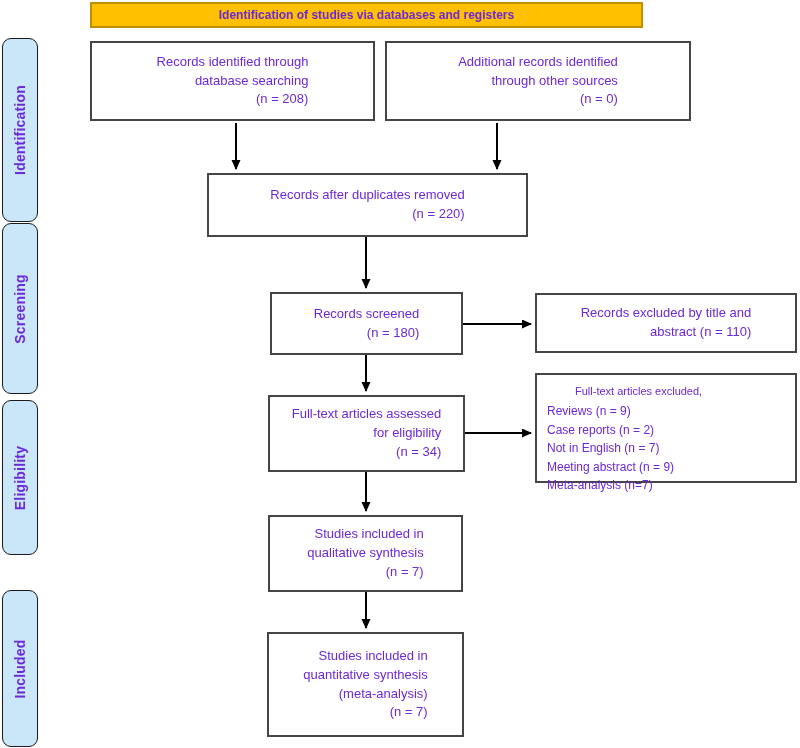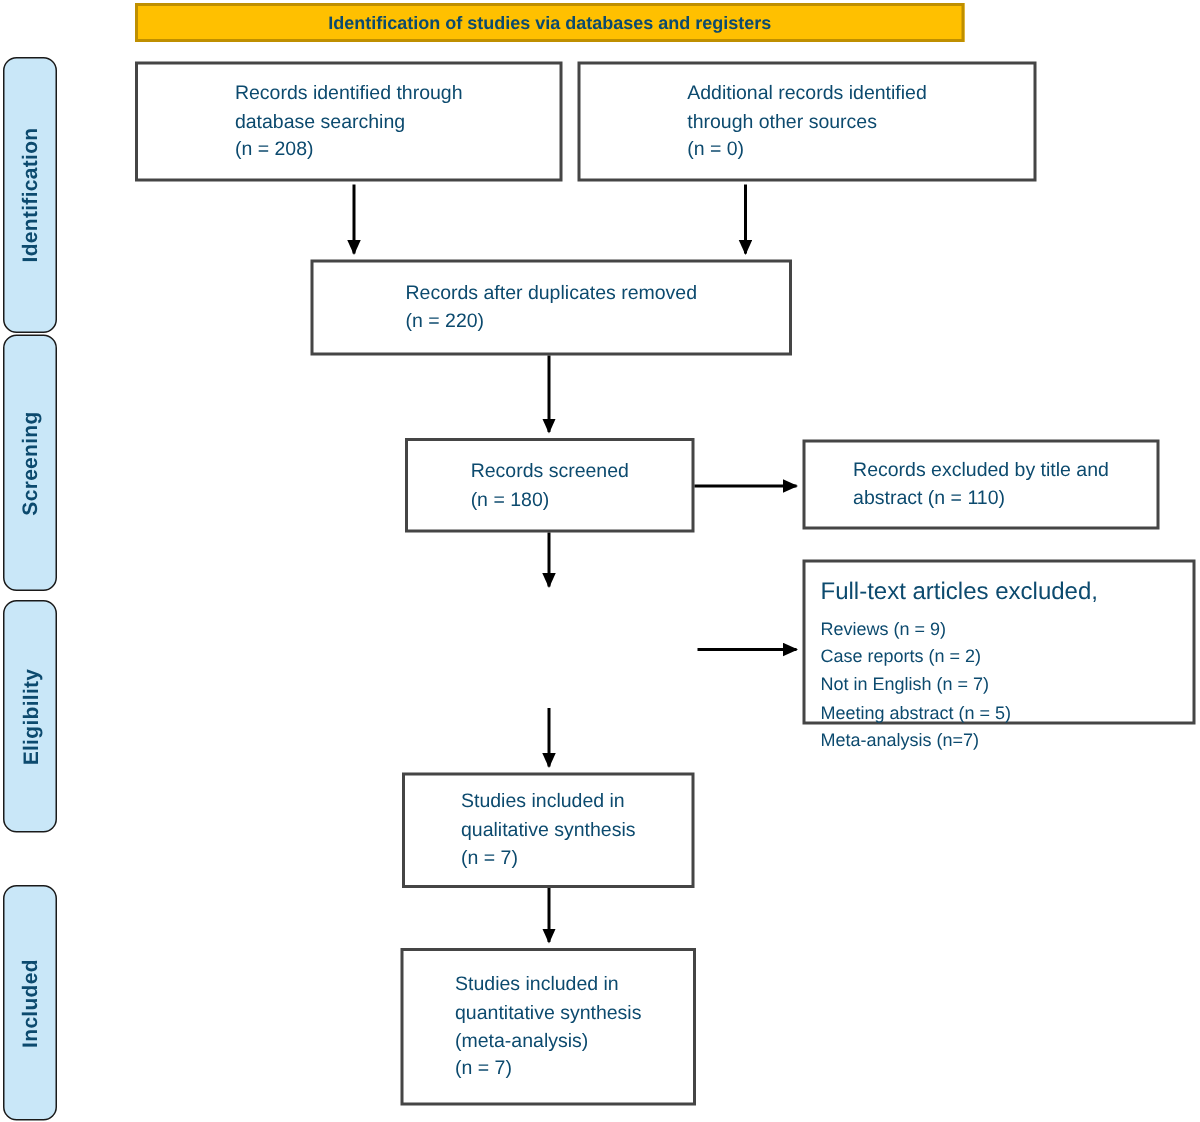--- a/index.html
+++ b/index.html
@@ -1,18 +1,18 @@
 <!DOCTYPE html>
 <html style="--banner-fill: #FFC000; --banner-border: #BF8F00; --sidebar-fill: #C9E7F8; --box-border: #454545; --arrow: #000000;"><head>
 <meta charset="utf-8">
 <style>
   html,body{margin:0;padding:0;background:#ffffff;}
   .canvas{
     position:relative;width:800px;height:748px;background:#ffffff;
-    font-family:"Liberation Sans", sans-serif;color:#0c4a6e;overflow:hidden;
+    font-family:"Liberation Sans", sans-serif;color:#6d28d9;overflow:hidden;
   }
   .banner{
     position:absolute;left:90px;top:2px;width:549px;height:22px;
     background:var(--banner-fill,#FFC000);
     border:2px solid var(--banner-border,#BF8F00);
     display:flex;align-items:center;justify-content:center;
     font-weight:bold;font-size:12px;
   }
   .side{
     position:absolute;left:2px;width:34px;
@@ -21,30 +21,30 @@
     display:flex;align-items:center;justify-content:center;
   }
   .vtext{
     transform:rotate(-90deg);white-space:nowrap;
     font-weight:bold;font-size:14px;letter-spacing:0.2px;
   }
   .box{
     position:absolute;background:#fff;
     border:2px solid var(--box-border,#454545);
     display:flex;align-items:center;justify-content:center;
-    text-align:left;font-size:13px;line-height:1.45;
+    text-align:right;font-size:13px;line-height:1.45;
     white-space:pre-line;box-sizing:border-box;padding:4px;
   }
   .box-list{
     position:absolute;background:#fff;
     border:2px solid var(--box-border,#454545);
     box-sizing:border-box;padding:8px 10px;
     text-align:left;font-size:12px;line-height:1.55;
   }
-  .box-list .heading{font-size:16px;margin-bottom:2px;}
+  .box-list .heading{font-size:11px;margin-bottom:2px;margin-left:28px;}
   svg.arrows{position:absolute;left:0;top:0;pointer-events:none;}
 </style>
 </head>
 <body>
 
 <div class="canvas">
 
   <div class="banner">Identification of studies via databases and registers</div>
 
   <div class="side" style="top:38px;height:182px">
@@ -67,30 +67,33 @@
   <div class="box" style="left:385px;top:41px;width:306px;height:80px">Additional records identified
 through other sources
 (n = 0)</div>
 
   <div class="box" style="left:207px;top:173px;width:321px;height:64px">Records after duplicates removed
 (n = 220)</div>
 
   <div class="box" style="left:270px;top:292px;width:193px;height:63px">Records screened
 (n = 180)</div>
 
-  <div class="box" style="left:535px;top:293px;width:238px;height:60px">Records excluded by title and
+  <div class="box" style="left:535px;top:293px;width:262px;height:60px">Records excluded by title and
 abstract (n = 110)</div>
 
+  <div class="box" style="left:268px;top:395px;width:197px;height:77px">Full-text articles assessed
+for eligibility
+(n = 34)</div>
 
   <div class="box-list" style="left:535px;top:373px;width:262px;height:110px">
     <div class="heading">Full-text articles excluded,</div>
     <div>Reviews (n = 9)</div>
     <div>Case reports (n = 2)</div>
     <div>Not in English (n = 7)</div>
-    <div>Meeting abstract (n = 5)</div>
+    <div>Meeting abstract (n = 9)</div>
     <div>Meta-analysis (n=7)</div>
   </div>
 
   <div class="box" style="left:268px;top:515px;width:195px;height:77px">Studies included in
 qualitative synthesis
 (n = 7)</div>
 
   <div class="box" style="left:267px;top:632px;width:197px;height:105px">Studies included in
 quantitative synthesis
 (meta-analysis)

